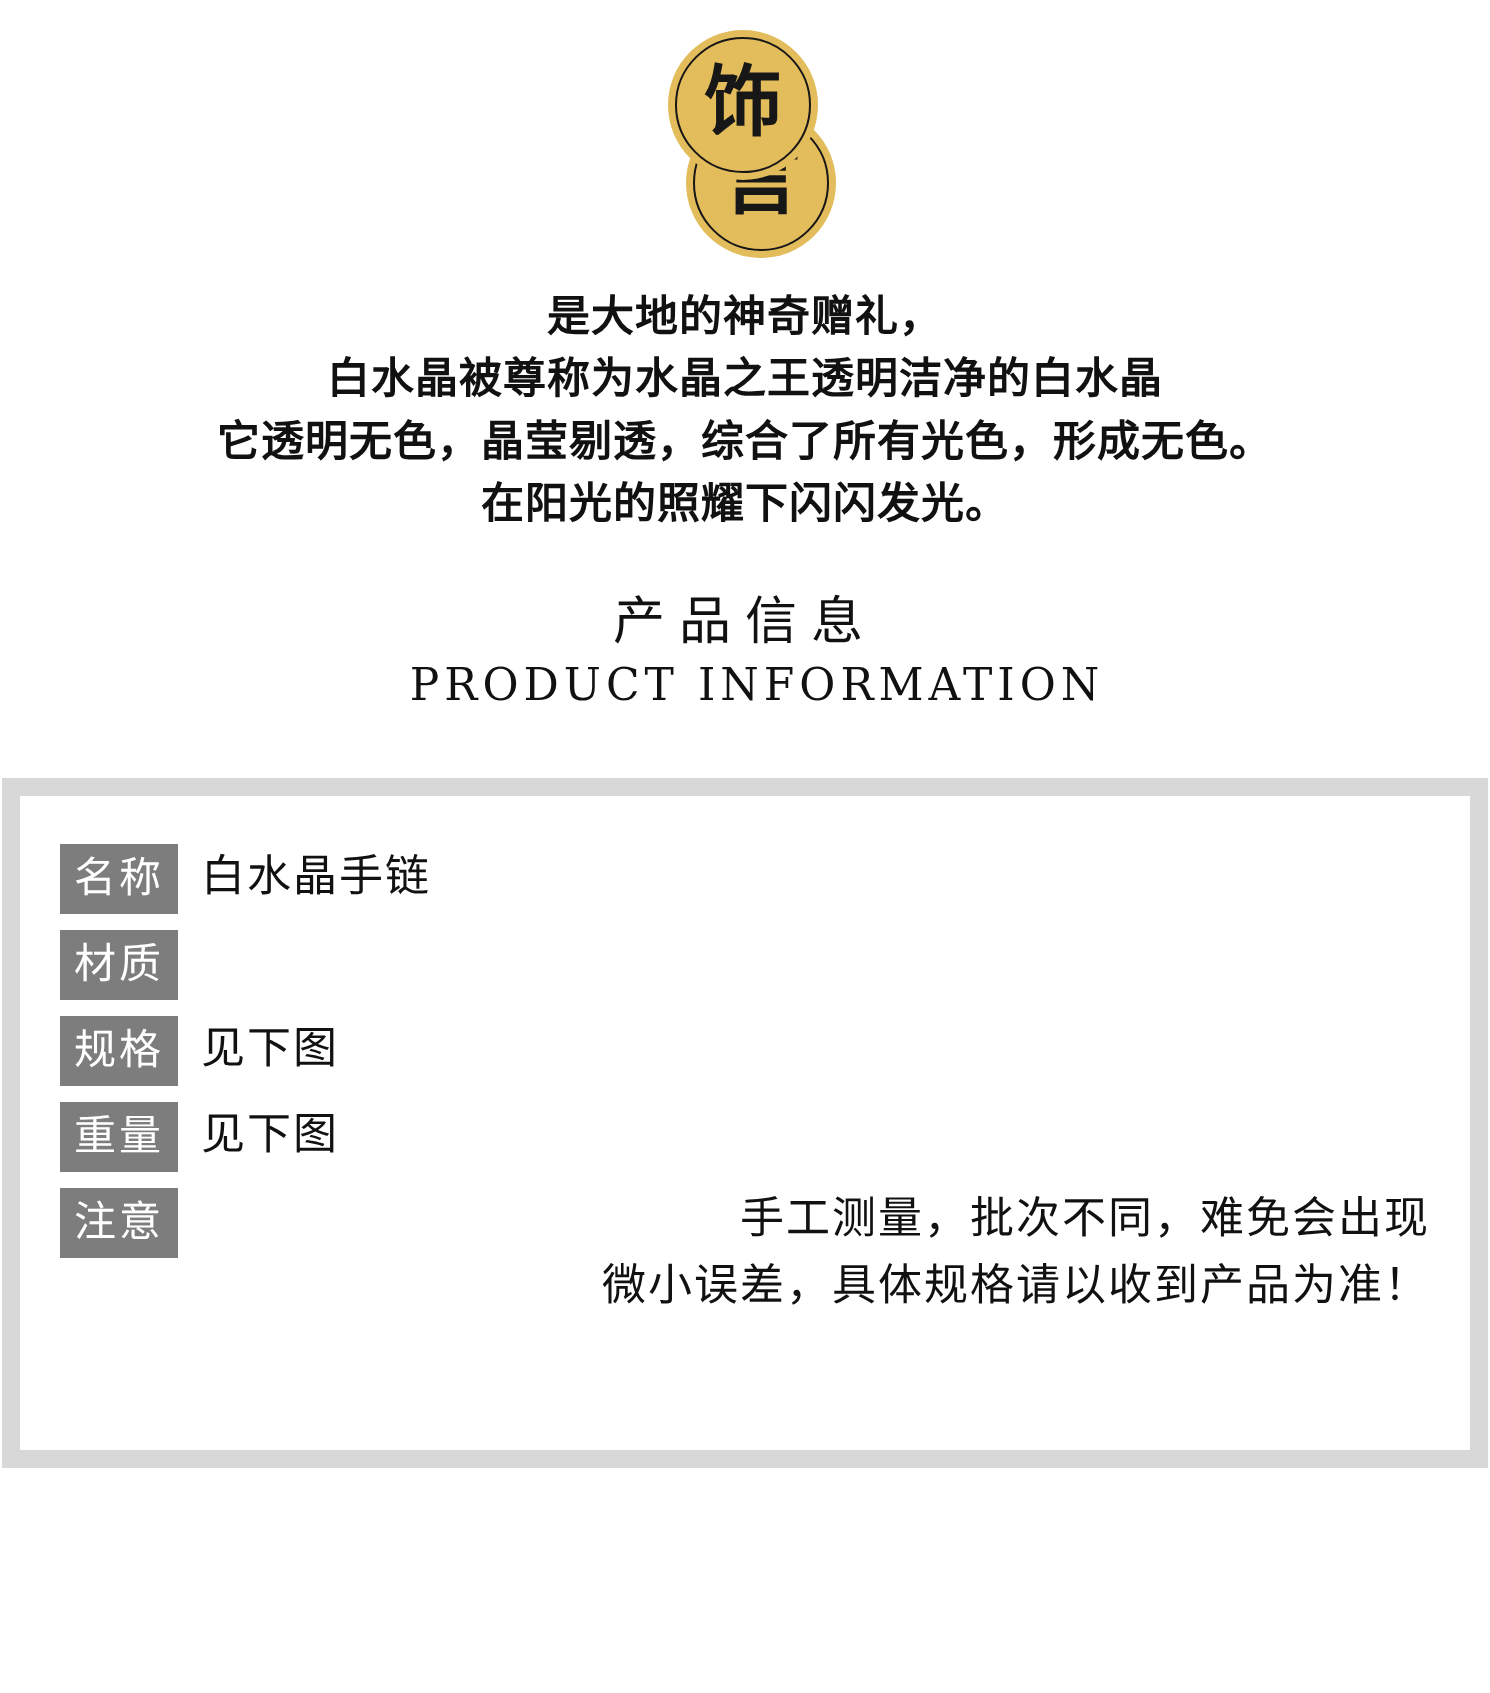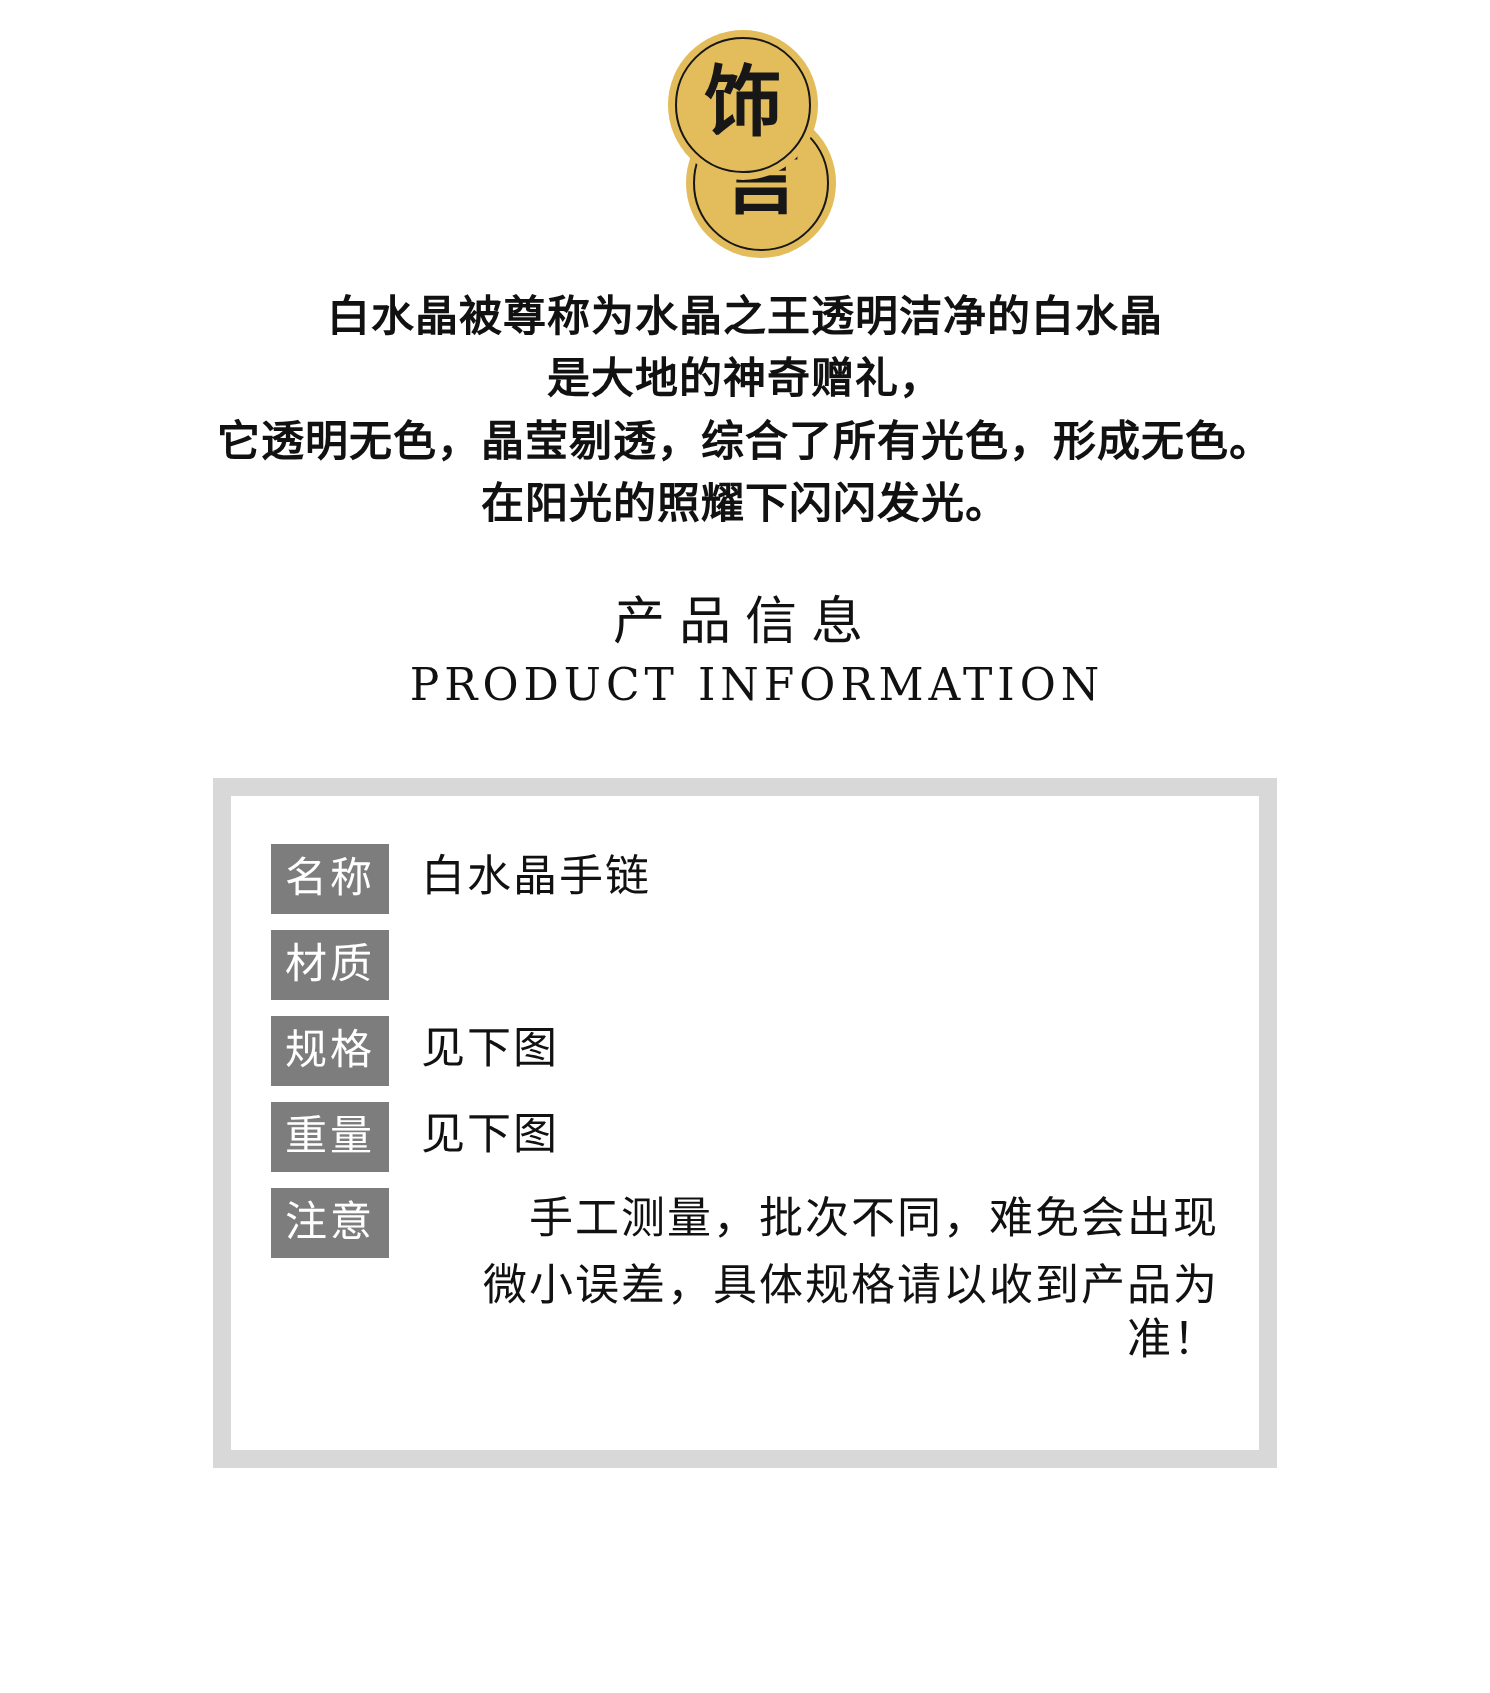--- a/index.html
+++ b/index.html
@@ -105,21 +105,21 @@
     letter-spacing: 5px;
     font-family: "DejaVu Serif", "Liberation Serif", serif;
     font-weight: 400;
     color: #111;
     padding-left: 24px;
   }
 
   
   .info-panel {
     margin: 68px auto 0 auto;
-    width: 1064px;
+    width: 1486px;
     border: 18px solid #d8d8d8;
     box-sizing: border-box;
     background: #ffffff;
     padding: 48px 40px 60px 40px;
     min-height: 690px;
   }
   .info-row {
     display: flex;
     align-items: flex-start;
     margin-bottom: 16px;
@@ -133,21 +133,21 @@
     padding: 13px 14px 15px 14px;
     letter-spacing: 3px;
     font-weight: 400;
     font-family: "Liberation Serif", "DejaVu Serif", serif;
     white-space: nowrap;
   }
   .info-value {
     flex: 1 1 auto;
     font-size: 44px;
     line-height: 1.22;
-    padding-left: 32px;
+    padding-left: 23px;
     padding-top: 6px;
     letter-spacing: 2px;
     color: #111;
     font-family: "Liberation Serif", "DejaVu Serif", serif;
   }
   .info-value .second-line {
     display: block;
     margin-top: 14px;
     margin-left: 0;
   }
@@ -166,22 +166,22 @@
       <span class="glyph">饰</span>
     </div>
     <div class="logo-coin bottom">
       <span class="ring"></span>
       <span class="glyph">言</span>
     </div>
   </div>
 </div>
 
 <div class="intro">
+  <span class="line">是大地的神奇赠礼，</span>
   <span class="line">白水晶被尊称为水晶之王透明洁净的白水晶</span>
-  <span class="line">是大地的神奇赠礼，</span>
   <span class="line">它透明无色，晶莹剔透，综合了所有光色，形成无色。</span>
   <span class="line">在阳光的照耀下闪闪发光。</span>
 </div>
 
 <div class="section-title">
   <div class="cn">产品信息</div>
   <div class="en">PRODUCT  INFORMATION</div>
 </div>
 
 <div class="info-panel">

